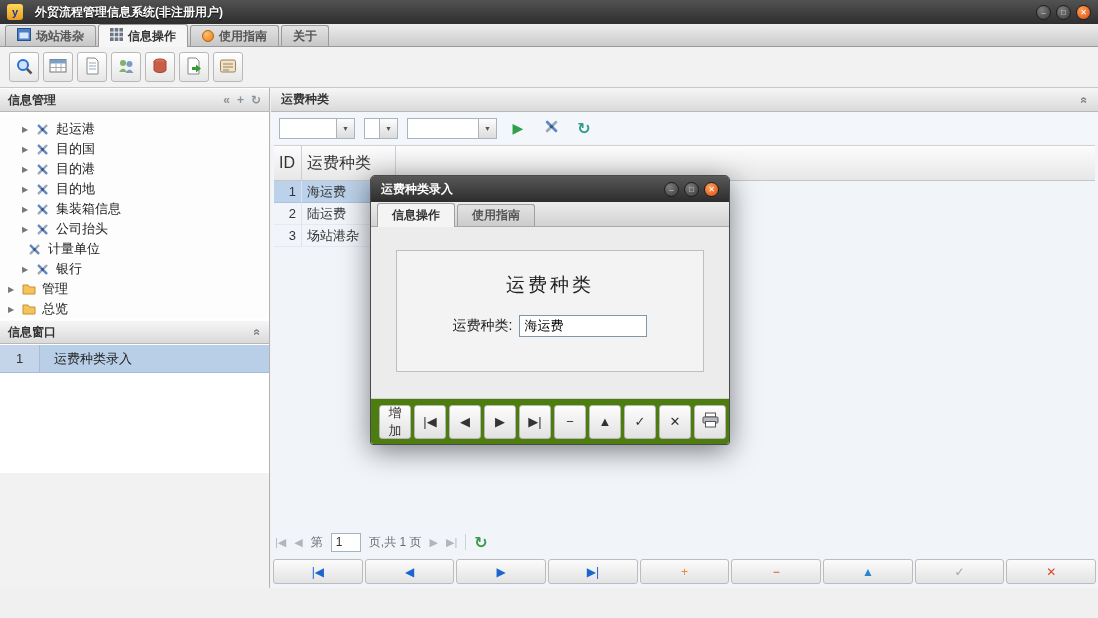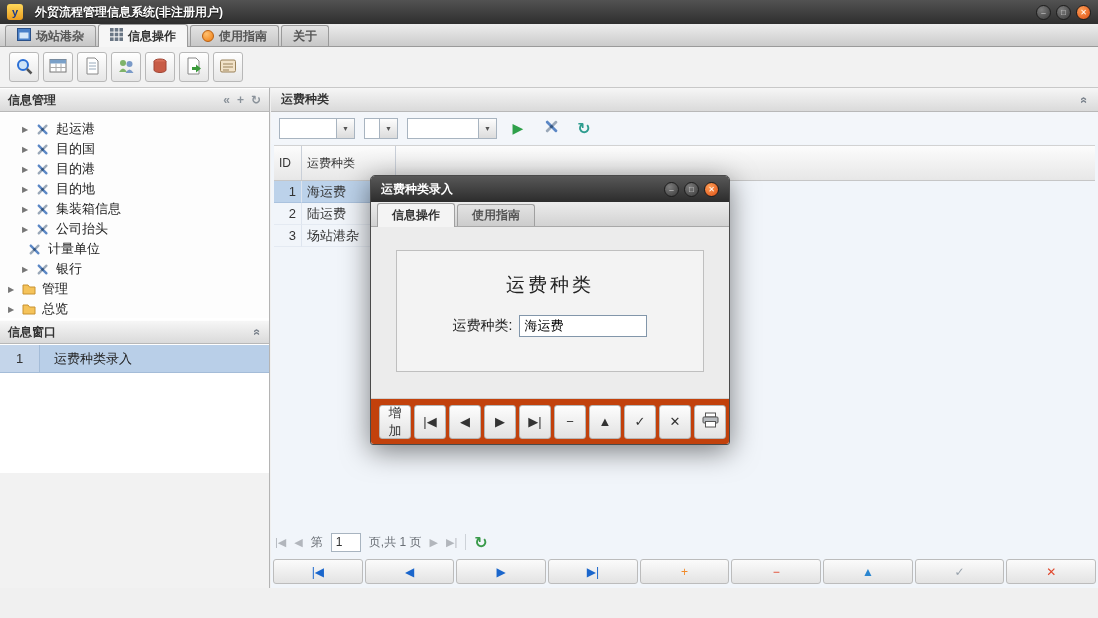--- a/index.html
+++ b/index.html
@@ -74,21 +74,21 @@
   .combo .box { background:#fff; border:1px solid #a8b4c0; }
   .combo .box.w60 { width:58px; } .combo .box.w16 { width:16px; } .combo .box.w72 { width:72px; }
   .combo .drop { width:18px; background:linear-gradient(#fdfdfd,#dcdcdc); border:1px solid #a8b4c0;
     border-left:none; font-size:7px; color:#555; display:flex; align-items:center; justify-content:center; cursor:default; }
   .flat-btn { width:24px; height:24px; display:flex; align-items:center; justify-content:center; cursor:default; }
   .play { color:#2ea04a; font-size:14px; }
   .refresh-teal { color:#2f9d8f; font-size:16px; font-weight:bold; }
 
   .grid { position:absolute; top:57px; left:3px; right:3px; }
   .grid-head { display:flex; height:36px; background:linear-gradient(#fcfcfc,#e7e7e7);
-    border-top:1px solid #d2d2d2; border-bottom:1px solid #c6c6c6; font-size:12px; color:#333; }
+    border-top:1px solid #d2d2d2; border-bottom:1px solid #c6c6c6; font-size:16px; color:#333; }
   .gh-cell { display:flex; align-items:center; padding:0 5px; border-right:1px solid #c9cfd8; cursor:default; }
   .col-id { width:28px; } .col-name { width:94px; }
   .grid-row { display:flex; height:22px; font-size:13px; cursor:default; }
   .g-cell { display:flex; align-items:center; padding:0 5px; border-right:1px solid #dde4ee;
     border-bottom:1px solid #e4eaf2; }
   .g-cell.col-id { justify-content:flex-end; }
   .grid-row.selected .g-cell { background:#bcd2ea; border-bottom-color:#aac2de; }
 
   .pager { position:absolute; left:4px; right:4px; bottom:33px; height:26px; display:flex;
     align-items:center; gap:8px; color:#777; }
@@ -124,21 +124,21 @@
   .dtab { height:22px; display:flex; align-items:center; padding:0 14px;
     background:linear-gradient(#e3e3e3,#cccccc); border:1px solid #a0a0a0; border-bottom:none;
     border-radius:3px 3px 0 0; color:#555; font-weight:bold; cursor:default; }
   .dtab.active { background:#f4f4f4; color:#333; height:24px; margin-bottom:-1px; }
   .dlg-body { position:relative; height:171px; }
   .fieldset { position:absolute; left:25px; right:25px; top:23px; height:122px;
     background:#f3f3f3; border:1px solid #bfbfbf; }
   .fs-heading { text-align:center; font-size:19px; letter-spacing:3px; color:#222; padding-top:21px; }
   .fs-row { margin-top:17px; display:flex; align-items:center; justify-content:center; font-size:14px; color:#222; }
   .fs-row input { width:128px; height:22px; border:1px solid #8296aa; margin-left:7px; padding:0 4px; font-size:13px; }
-  .dlg-btns { position:absolute; left:0; right:0; bottom:0; height:46px; background:#c2410c;
+  .dlg-btns { position:absolute; left:0; right:0; bottom:0; height:46px; background:#4d7c0f;
     border-top:1px solid #cfcfcf; border-radius:0 0 3px 3px;
     display:flex; align-items:center; padding:0 8px; gap:3px; }
   .dbtn { height:34px; min-width:32px; border:1px solid #b5b5b5; border-radius:3px;
     background:linear-gradient(#fdfdfd,#e2e2e2); display:flex; align-items:center;
     justify-content:center; font-size:13px; color:#333; cursor:default; }
   .dbtn.add { padding:0 9px; }
 </style>
 </head>
 <body>
 

